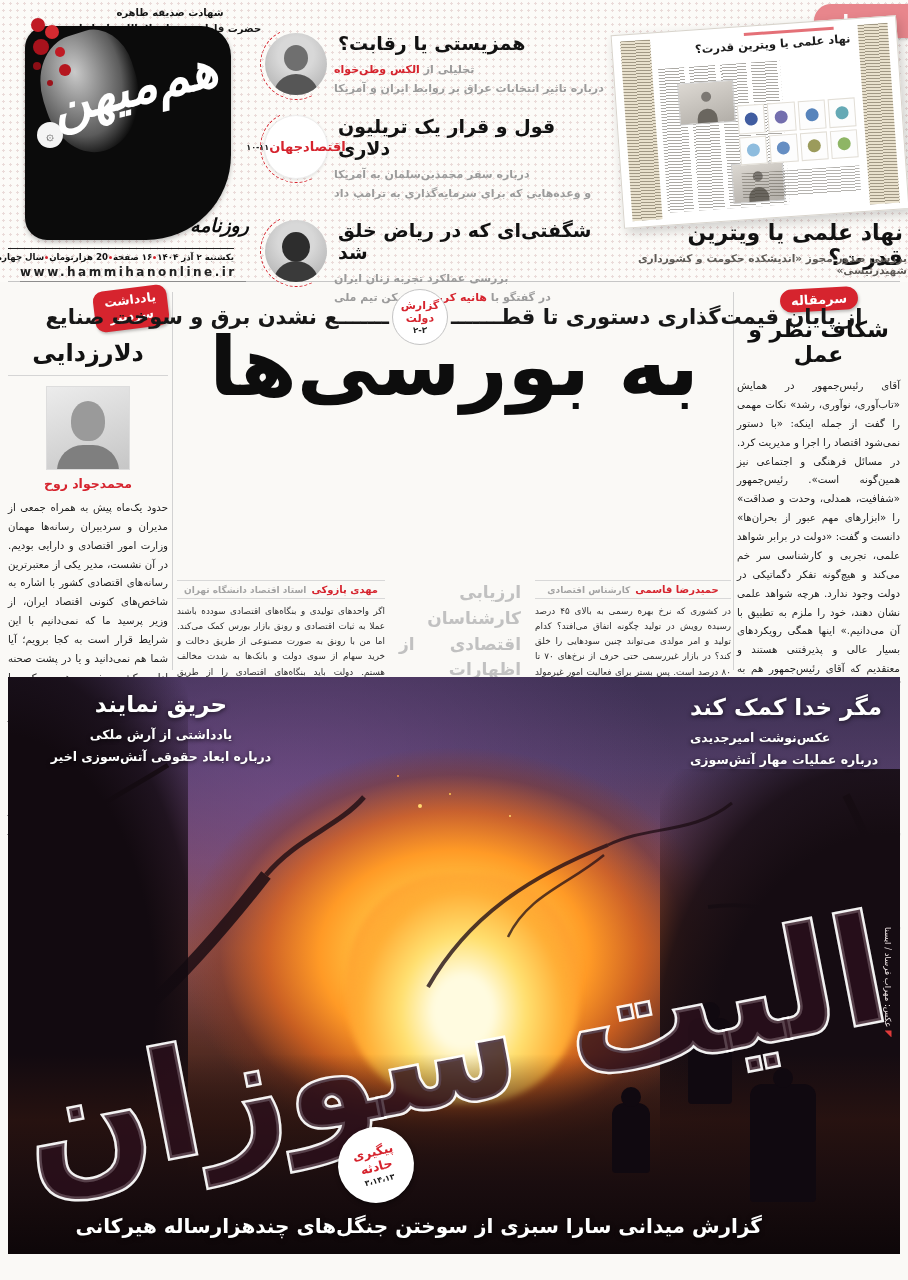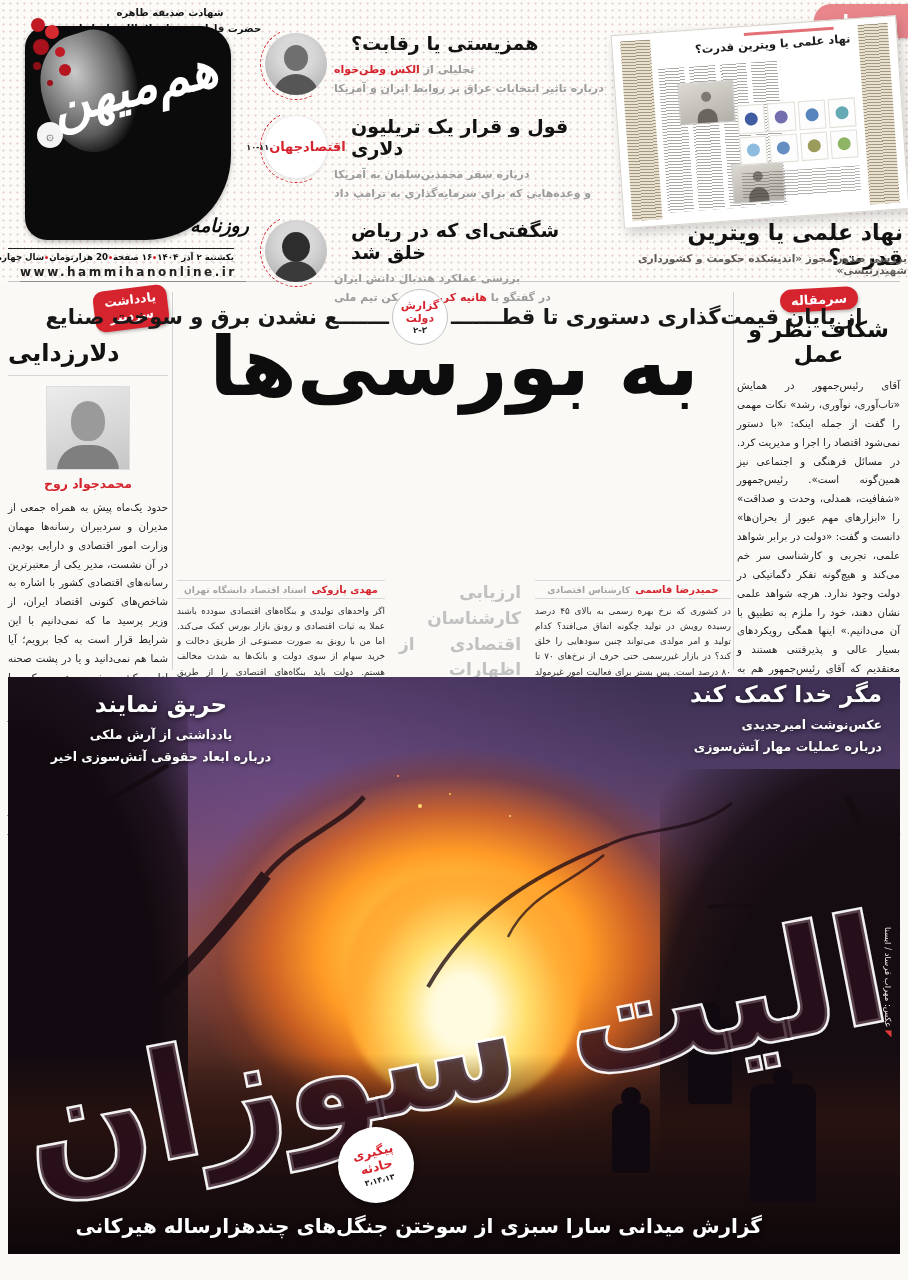--- a/index.html
+++ b/index.html
@@ -48,21 +48,21 @@
     width:24px;height:26px;border-radius:50%;background:#6f6f6f;}
   .avatar::after{content:"";position:absolute;left:50%;bottom:-5px;transform:translateX(-50%);
     width:46px;height:26px;border-radius:23px 23px 0 0;background:#565656;}
   .avatar.woman::before{background:#2d2d2d;width:28px;height:30px;}
   .avatar.woman::after{background:#3a3a3a;}
   .circle-badge{position:absolute;inset:2px;border-radius:50%;background:#fff;border:1px solid #eee;
     box-shadow:0 1px 3px rgba(0,0,0,.1);display:flex;flex-direction:row;align-items:center;justify-content:center;
     color:var(--accent-red,#d6242e);font-weight:900;font-size:13px;line-height:1.15;}
   .circle-badge .pg{color:#222;font-size:8px;font-weight:700;margin-top:1px;}
   .teaser-text{flex:1;text-align:left;padding-left:4px;padding-right:12px;}
-  .teaser-title{font-size:19px;font-weight:900;color:#121212;margin:2px 17px 6px;}
+  .teaser-title{font-size:19px;font-weight:900;color:#121212;margin:2px 4px 6px;}
   .teaser-sub{font-size:11px;font-weight:700;color:#9b9b9b;line-height:1.75;}
   .red-name{color:var(--accent-red,#d6242e);}
 
   
   .preview-card{position:absolute;left:617px;top:25px;width:286px;height:194px;background:#fff;
     border:1px solid #d8d4cc;transform:rotate(-4deg);box-shadow:3px 5px 12px rgba(0,0,0,.18);overflow:hidden;}
   .strip{position:absolute;top:6px;bottom:6px;width:30px;background-color:#e9e1cd;
     background-image:repeating-linear-gradient(to bottom,rgba(90,80,60,.5) 0 1px,transparent 1px 3px);}
   .strip.sl{left:8px;} .strip.sr{right:8px;}
   .mini-kicker{position:absolute;right:62px;top:6px;width:90px;height:3px;background:var(--accent-red,#d6242e);opacity:.65;}
@@ -92,21 +92,21 @@
   .preview-subtitle{position:absolute;left:617px;top:252px;width:290px;text-align:right;
     font-size:10.6px;font-weight:700;color:#5e5a56;}
 
   
   .vrule{position:absolute;top:292px;height:378px;width:0;border-left:1px solid #d2d2d2;}
   .vr1{left:172px;} .vr2{left:733px;}
   .note-col{position:absolute;left:8px;top:288px;width:160px;}
   .note-badge{width:74px;margin:0 0 2px auto;background:var(--accent-red,#d6242e);color:#fff;text-align:center;
     font-size:12.5px;font-weight:900;line-height:1.3;padding:4px 2px;border-radius:10px;
     transform:rotate(-7deg);box-shadow:1px 2px 3px rgba(0,0,0,.25);}
-  .note-title{text-align:left;font-size:24px;font-weight:900;color:#121212;line-height:1.35;margin:8px 0 6px;}
+  .note-title{text-align:center;font-size:24px;font-weight:900;color:#121212;line-height:1.35;margin:8px 0 6px;}
   .note-divider{border-top:1px solid #d5d5d5;margin:4px 0 10px;}
   .note-photo{position:relative;width:84px;height:84px;margin:0 auto;overflow:hidden;border:1px solid #ddd;
     background:linear-gradient(160deg,#ececec,#c6c6c6);}
   .note-photo::before{content:"";position:absolute;left:50%;top:14px;transform:translateX(-50%);
     width:34px;height:40px;border-radius:50% 50% 45% 45%;background:#9a9a9a;}
   .note-photo::after{content:"";position:absolute;left:50%;bottom:-6px;transform:translateX(-50%);
     width:62px;height:30px;border-radius:26px 26px 0 0;background:#7f7f7f;}
   .note-author{text-align:center;color:var(--accent-red,#d6242e);font-weight:900;font-size:12.5px;margin:6px 0 8px;}
   .body-txt{font-size:10.2px;line-height:1.85;text-align:justify;color:#1d1d1d;}
   .end-box{display:inline-block;background:#111;color:#fff;font-size:9px;font-weight:700;
@@ -157,21 +157,21 @@
     background:radial-gradient(ellipse at 82% 58%,#150c12 0 55%,rgba(21,12,18,.88) 72%,transparent 96%);}
   .ground{position:absolute;left:0;bottom:-8px;width:100%;height:36%;
     background:linear-gradient(to top,#0c0608 0%,#1a0d0f 38%,rgba(44,20,16,.78) 68%,transparent 100%);}
   .branches{position:absolute;inset:0;}
   .person{position:absolute;background:#100910;border-radius:12px 12px 4px 4px;z-index:2;}
   .person::before{content:"";position:absolute;left:50%;top:-16px;transform:translateX(-50%);
     width:20px;height:20px;border-radius:50%;background:#100910;}
   .p1{right:168px;bottom:26%;width:44px;height:86px;}
   .p2{right:84px;bottom:9%;width:66px;height:118px;}
   .p3{right:250px;bottom:14%;width:38px;height:70px;}
-  .ph-right{position:absolute;right:18px;top:4px;text-align:right;color:#fff;z-index:6;}
+  .ph-right{position:absolute;right:18px;top:17px;text-align:left;color:#fff;z-index:6;}
   .ph-left{position:absolute;left:16px;top:14px;width:274px;text-align:center;color:#fff;z-index:6;}
   .ph-title{font-size:23px;font-weight:900;text-shadow:0 1px 5px rgba(0,0,0,.75);}
   .ph-sub{font-size:12.5px;font-weight:700;margin-top:7px;line-height:1.75;text-shadow:0 1px 4px rgba(0,0,0,.75);}
   .callig{position:absolute;left:-34px;top:300px;width:960px;text-align:center;transform:rotate(-11deg);
     font-size:148px;font-weight:900;line-height:1;white-space:nowrap;z-index:4;
     color:rgba(44,16,28,.78);-webkit-text-stroke:5px rgba(255,255,255,.95);paint-order:stroke fill;letter-spacing:4px;}
   .incident-badge{position:absolute;left:330px;top:450px;width:76px;height:76px;border-radius:50%;background:#fff;
     transform:rotate(-14deg);display:flex;flex-direction:column;align-items:center;justify-content:center;
     box-shadow:0 2px 5px rgba(0,0,0,.45);z-index:5;color:var(--accent-red,#d6242e);
     font-size:12.5px;font-weight:900;line-height:1.2;}
@@ -247,21 +247,21 @@
           <span>جهان</span>
           <span class="pg">۱۰-۱۱</span>
         </div>
       </div>
     </div>
 
     <div class="teaser">
       <div class="teaser-text">
         <div class="teaser-title">شگفتی‌ای که در ریاض خلق شد</div>
         <div class="teaser-sub">
-          <span>بررسی عملکرد هندبال دانش ایران</span><br>
+          <span>بررسی عملکرد تجربه زنان ایران</span><br>
           <span>در گفتگو با</span>
           <span class="red-name">هانیه کریمی</span>
           <span>بازیکن تیم ملی</span>
         </div>
       </div>
       <div class="avatar-wrap">
         <div class="avatar woman"></div>
       </div>
     </div>
   </div>

